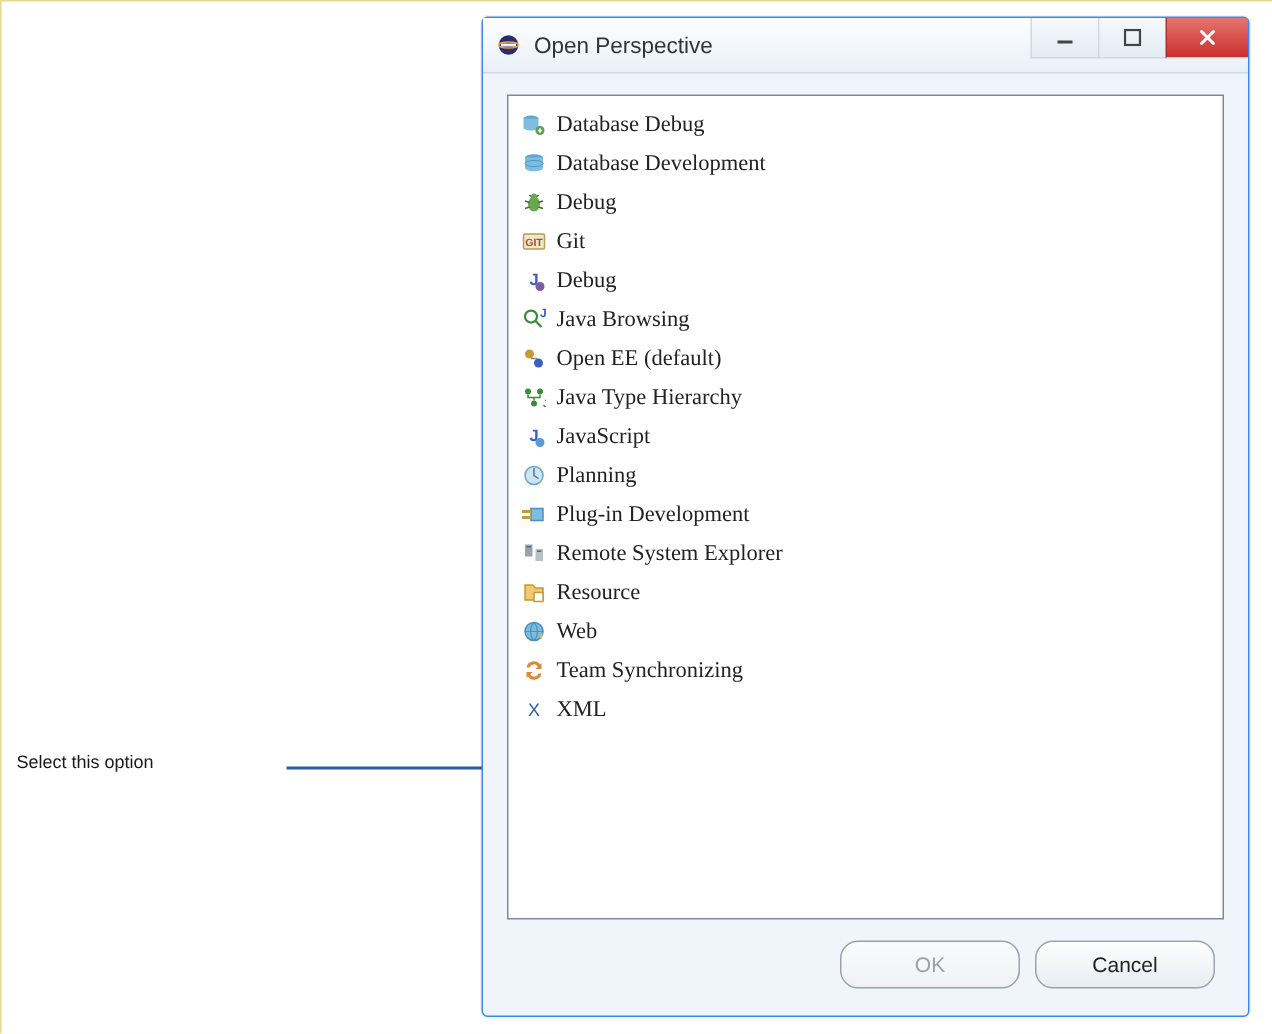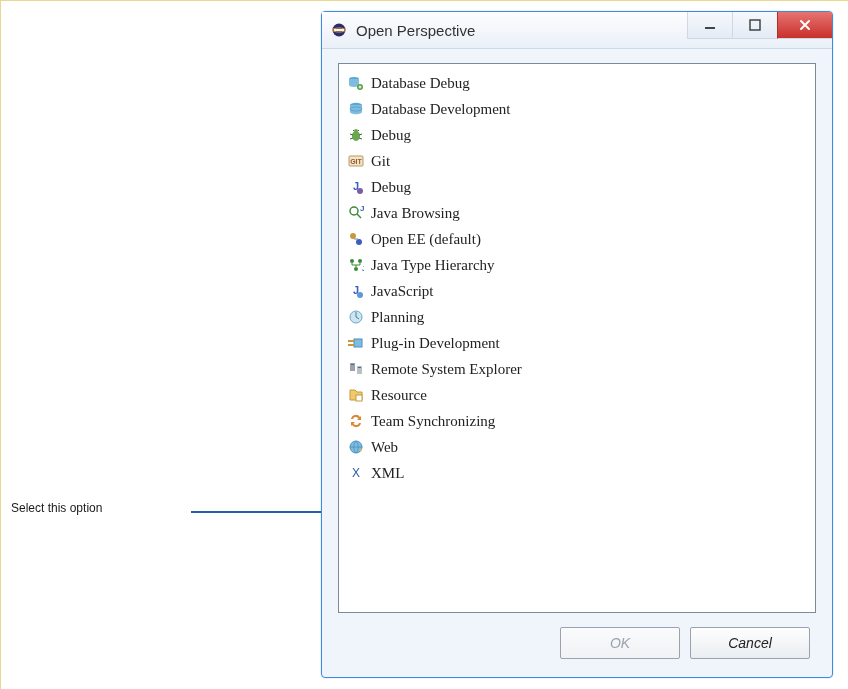--- a/index.html
+++ b/index.html
@@ -139,28 +139,27 @@
   .button-row {
     display:flex;
     justify-content:flex-end;
     gap:10px;
     padding:14px 6px 8px 6px;
   }
   .btn {
     width:118px;
     height:30px;
     border:1px solid #9aa3ad;
-    border-radius:2px;
+    border-radius:12px;
     background:linear-gradient(#fefefe,#e9edf1);
     font-size:14px;
     display:flex;
     align-items:center;
     justify-content:center;
     cursor:pointer;
-    font-style:italic;
   }
   .btn.disabled {
     color:#9aa3ad;
     background:linear-gradient(#fafbfc,#f0f2f5);
   }
 
   svg { display:block; }
 </style>
 </head>
 <body>
@@ -333,35 +332,35 @@
               <svg width="16" height="16" viewBox="0 0 16 16">
                 <path d="M2 3h5l2 2h5v8H2z" fill="#f0c86e" stroke="#c49a3a"></path>
                 <rect x="8" y="8" width="6" height="6" fill="#fff" stroke="#c49a3a"></rect>
               </svg>
             </span>
             <span class="label">Resource</span>
           </div>
           <div class="list-item">
             <span class="icon">
               <svg width="16" height="16" viewBox="0 0 16 16">
-                <path d="M3 6a5 5 0 0 1 9-2l1-1v4h-4l1.5-1.5A3 3 0 0 0 5 6z" fill="#d68a3a"></path>
-                <path d="M13 10a5 5 0 0 1-9 2l-1 1v-4h4l-1.5 1.5A3 3 0 0 0 11 10z" fill="#d68a3a"></path>
-              </svg>
-            </span>
-            <span class="label">Team Synchronizing</span>
-          </div>
-          <div class="list-item">
-            <span class="icon">
-              <svg width="16" height="16" viewBox="0 0 16 16">
                 <circle cx="8" cy="8" r="6" fill="#7fbde0" stroke="#4a90c0"></circle>
                 <path d="M2 8h12M8 2c3 3 3 9 0 12M8 2c-3 3-3 9 0 12" stroke="#4a90c0" stroke-width="0.8" fill="none"></path>
                 <path d="M11 11l3-2-1 4z" fill="#d6b84a"></path>
               </svg>
             </span>
             <span class="label">Web</span>
+          </div>
+          <div class="list-item">
+            <span class="icon">
+              <svg width="16" height="16" viewBox="0 0 16 16">
+                <path d="M3 6a5 5 0 0 1 9-2l1-1v4h-4l1.5-1.5A3 3 0 0 0 5 6z" fill="#d68a3a"></path>
+                <path d="M13 10a5 5 0 0 1-9 2l-1 1v-4h4l-1.5 1.5A3 3 0 0 0 11 10z" fill="#d68a3a"></path>
+              </svg>
+            </span>
+            <span class="label">Team Synchronizing</span>
           </div>
           <div class="list-item">
             <span class="icon">
               <svg width="16" height="16" viewBox="0 0 16 16">
                 <text x="8" y="12" font-size="12" font-family="Arial" fill="#2a5ca8" text-anchor="middle">X</text>
               </svg>
             </span>
             <span class="label">XML</span>
           </div>
         </div>

